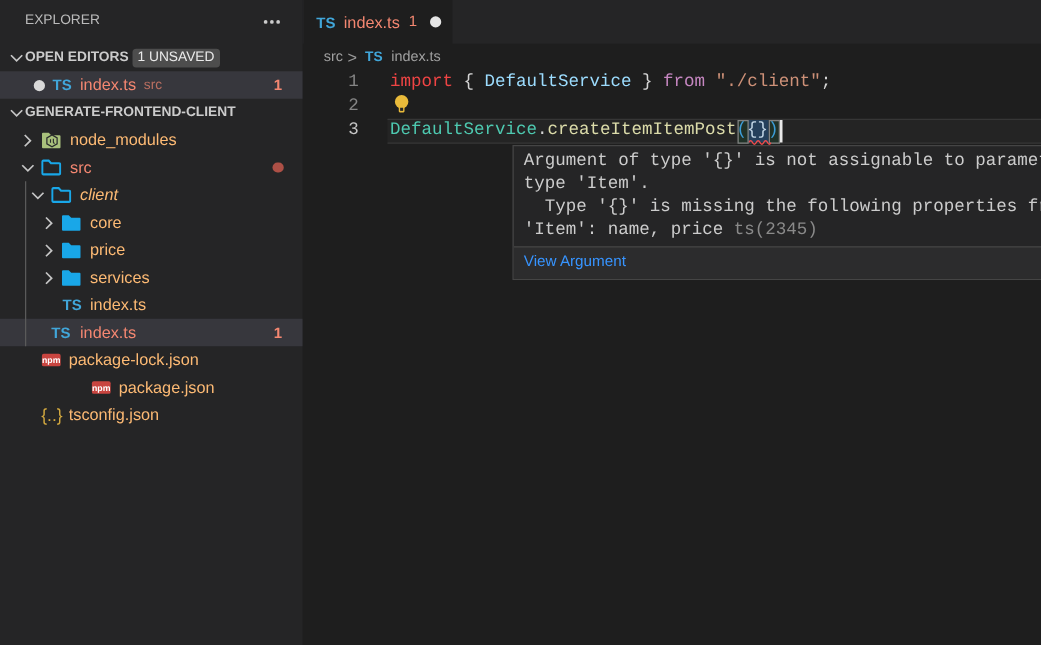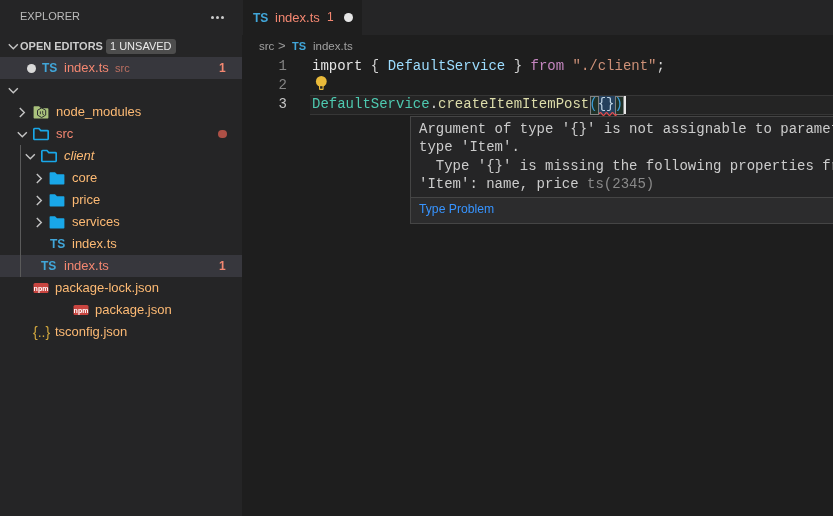--- a/index.html
+++ b/index.html
@@ -53,20 +53,21 @@
   <span class="tsicon" style="left:42px;">TS</span>
   <span class="lbl err" style="left:64px;">index.ts</span>
   <span class="lbl" style="left:115px; font-size:11px; color:#bb6f61;">src</span>
   <span class="badge1" style="left:219px;">1</span>
 </div>
 
 <div class="row" style="top:79px;">
   <svg class="chev" style="left:5px;">
       <path d="M3.8 6.2 L8.3 10.7 L12.8 6.2" stroke="#c5c5c5" stroke-width="1.4" fill="none"></path>
     </svg>
+  <span class="hdr" style="left:20px;">GENERATE-FRONTEND-CLIENT</span>
 </div>
 
 <div class="abs" style="left:20px; top:145px; width:1px; height:132px; background:#5a5a5a; z-index:3;"></div>
 
 <div class="row" style="top:101px;">
   <svg class="chev" style="left:14px;">
       <path d="M5.8 4 L10.3 8.5 L5.8 13" stroke="#c5c5c5" stroke-width="1.4" fill="none"></path>
     </svg>
   <svg class="icon16" style="left:33px;" viewBox="0 0 16 16">
     <path d="M1.4 2.2 h4.6 l2 2 h6.6 a.8.8 0 0 1 .8.8 v8.8 a.8.8 0 0 1 -.8.8 H1.4 a.8.8 0 0 1 -.8-.8 V3 a.8.8 0 0 1 .8-.8 z" fill="#a9c17c"></path>
@@ -178,36 +179,36 @@
 
 <div class="abs" style="left:597.5px; top:96px; width:17px; height:18px; background:#25405c;"></div>
 
 <div class="abs" style="left:589.5px; top:95.5px; width:9px; height:19px; border:1px solid #828282; background:rgba(28,70,45,0.42);"></div>
 <div class="abs" style="left:614.8px; top:95.5px; width:9px; height:19px; border:1px solid #828282; background:rgba(28,70,45,0.42);"></div>
 
 <div class="lnum" style="left:243px; top:57px;">1</div>
 <div class="lnum" style="left:243px; top:76px;">2</div>
 <div class="lnum" style="left:243px; top:95px; color:#c6c6c6;">3</div>
 
-<div class="codeline" style="left:312px; top:57px;"><span style="color:#e5e5e5">import</span><span style="color:#d4d4d4"> { </span><span style="color:#9cdcfe">DefaultService</span><span style="color:#d4d4d4"> } </span><span style="color:#c586c0">from</span><span style="color:#d4d4d4"> </span><span style="color:#ce9178">"./client"</span><span style="color:#d4d4d4">;</span></div>
+<div class="codeline" style="left:312px; top:57px;"><span style="color:#ef4444">import</span><span style="color:#d4d4d4"> { </span><span style="color:#9cdcfe">DefaultService</span><span style="color:#d4d4d4"> } </span><span style="color:#c586c0">from</span><span style="color:#d4d4d4"> </span><span style="color:#ce9178">"./client"</span><span style="color:#d4d4d4">;</span></div>
 <div class="codeline" style="left:312px; top:95px;"><span style="color:#4ec9b0">DefaultService</span><span style="color:#d4d4d4">.</span><span style="color:#dcdcaa">createItemItemPost</span><span style="color:#3c9dd8">(</span><span style="color:#c0d4e4">{}</span><span style="color:#3c9dd8">)</span></div>
 
 <svg class="abs" style="left:314px; top:75px;" width="15" height="17" viewBox="0 0 15 17">
   <circle cx="7.3" cy="6.4" r="5.4" fill="#e9ba3a"></circle>
   <path d="M5 10.6 h4.6 v3.4 a.9.9 0 0 1 -.9.9 h-2.8 a.9.9 0 0 1 -.9-.9 z" fill="#e9ba3a"></path>
   <rect x="6.1" y="11.2" width="2.4" height="2.5" fill="#252525"></rect>
 </svg>
 
 <svg class="abs" style="left:599px; top:110px;" width="18" height="6" viewBox="0 0 18 6">
   <path d="M0 4 Q1.5 1.2 3 4 T6 4 T9 4 T12 4 T15 4 T18 4" stroke="#f14c4c" stroke-width="1.2" fill="none"></path>
 </svg>
 
 <div class="abs" style="left:623.5px; top:96px; width:2px; height:18px; background:#e8e8e8;"></div>
 
 <div class="abs" id="popup">
   <pre>Argument of type '{}' is not assignable to parameter of 
 type 'Item'.
   Type '{}' is missing the following properties from type 
 'Item': name, price <span style="color:#8a8a8a">ts(2345)</span></pre>
   <div class="acts">
-    <span style="position:absolute; left:8px;">Type Problem</span>
+    <span style="position:absolute; left:8px;">View Argument</span>
   </div>
 </div>
 
 </body></html>

